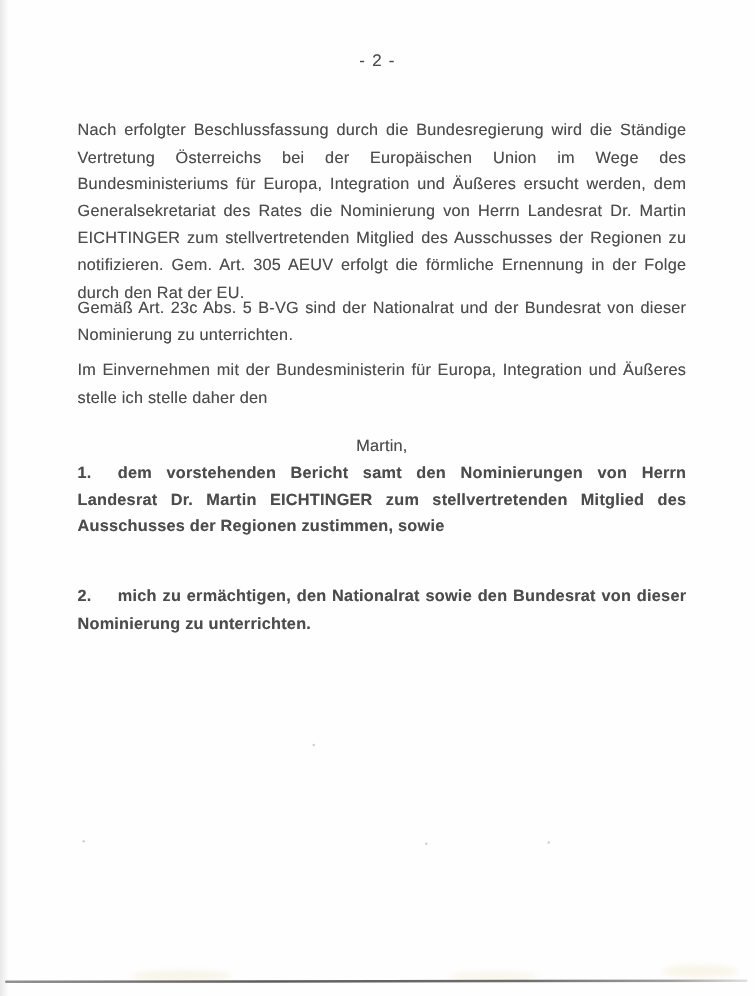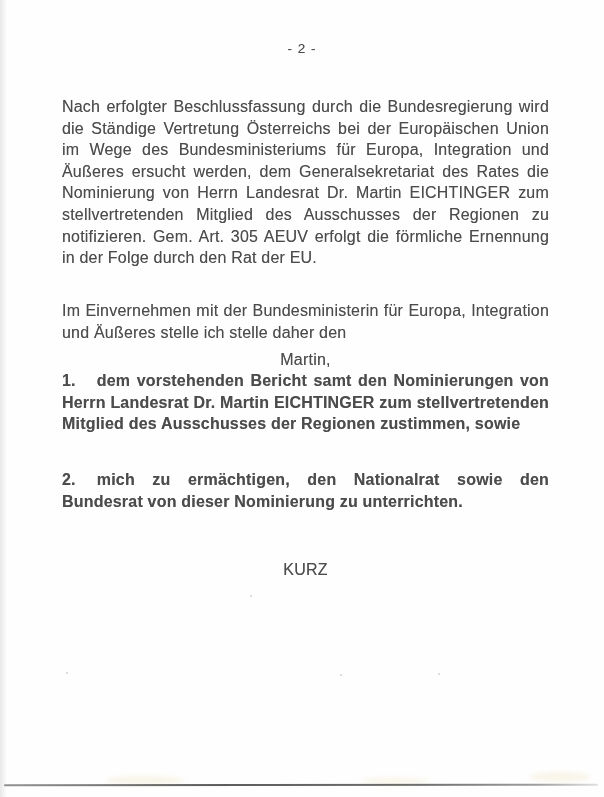--- a/index.html
+++ b/index.html
@@ -14,42 +14,42 @@
     background: #fefefe;
     overflow: hidden;
     font-family: "Liberation Sans", sans-serif;
     color: #4c4c4c;
   }
   
   .txt {
     position: absolute;
     left: 62px;
     width: 487px;
-    font-size: 16px;
+    font-size: 13px;
     line-height: 21.6px;
     text-align: justify;
     letter-spacing: 0.2px;
     text-shadow: 0 0 0.5px rgba(86,86,86,0.55);
   }
   .centered {
     text-align: center;
   }
   .page-number {
     position: absolute;
     left: 0;
     top: 41px;
     width: 604px;
     font-size: 13.5px;
     text-align: center;
     letter-spacing: 1px;
     text-shadow: 0 0 0.5px rgba(86,86,86,0.55);
   }
   .p1 { top: 80px; }
   .p2 { top: 222px; }
-  .p3 { top: 284px; }
+  .p3 { top: 272px; }
   .motion-heading { top: 333px; }
   .item1 { top: 354px; font-weight: bold; }
   .item2 { top: 453px; font-weight: bold; }
   .signature { top: 543px; }
   .item-num { display: inline; }
   .item-tab {
     display: inline-block;
     width: 21px;
     height: 1px;
   }
@@ -102,30 +102,30 @@
 </style>
 </head>
 <body>
 
 <div class="scan-page">
 
   <div class="page-number">- 2 -</div>
 
   <p class="txt p1">Nach erfolgter Beschlussfassung durch die Bundesregierung wird die Ständige Vertretung Österreichs bei der Europäischen Union im Wege des Bundesministeriums für Europa, Integration und Äußeres ersucht werden, dem Generalsekretariat des Rates die Nominierung von Herrn Landesrat Dr. Martin EICHTINGER zum stellvertretenden Mitglied des Ausschusses der Regionen zu notifizieren. Gem. Art. 305 AEUV erfolgt die förmliche Ernennung in der Folge durch den Rat der EU.</p>
 
+  <p class="txt p2">Gemäß Art. 23c Abs. 5 B-VG sind der Nationalrat und der Bundesrat von dieser Nominierung zu unterrichten.</p>
 
   <p class="txt p3">Im Einvernehmen mit der Bundesministerin für Europa, Integration und Äußeres stelle ich stelle daher den</p>
 
   <p class="txt centered motion-heading">Martin,</p>
 
   <p class="txt item1"><span class="item-num">1.</span><span class="item-tab"></span><span>dem vorstehenden Bericht samt den Nominierungen von Herrn Landesrat Dr. Martin EICHTINGER zum stellvertretenden Mitglied des Ausschusses der Regionen zustimmen, sowie</span></p>
 
   <p class="txt item2"><span class="item-num">2.</span><span class="item-tab"></span><span>mich zu ermächtigen, den Nationalrat sowie den Bundesrat von dieser Nominierung zu unterrichten.</span></p>
 
-  <p class="txt centered signature">KURZ</p>
 
   <div class="left-edge-shadow"></div>
   <div class="smudge s1"></div>
   <div class="smudge s2"></div>
   <div class="smudge s3"></div>
   <div class="speck k1"></div>
   <div class="speck k2"></div>
   <div class="speck k3"></div>
   <div class="speck k4"></div>
   <div class="bottom-scan-line"></div>

